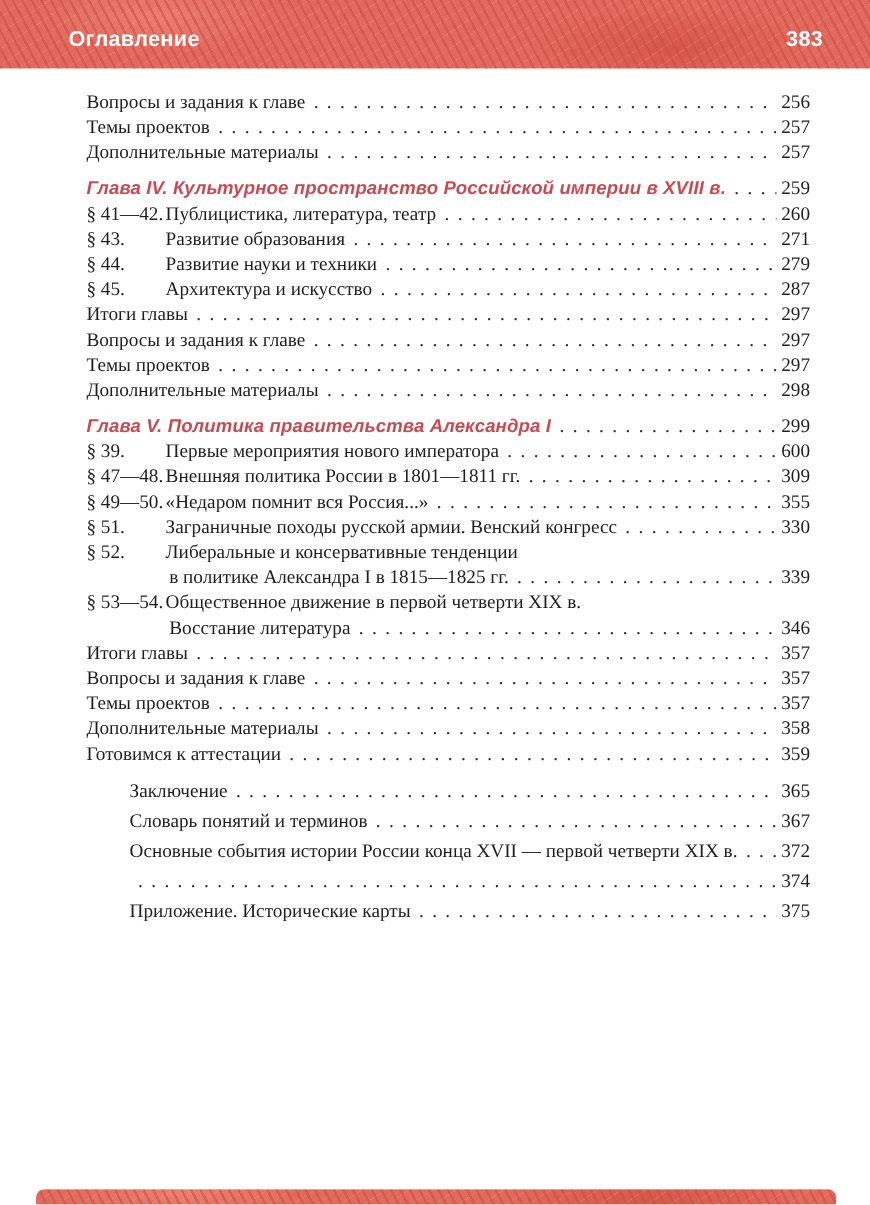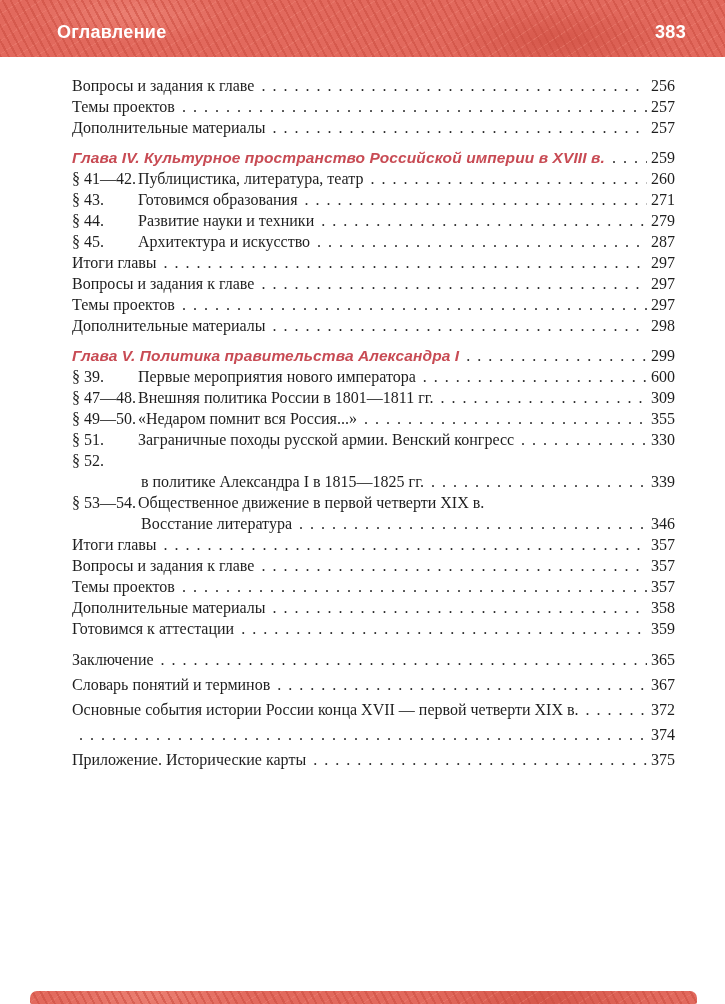--- a/index.html
+++ b/index.html
@@ -33,21 +33,21 @@
     position:absolute;top:57px;left:72px;width:603px;
     padding-top:18px;box-sizing:border-box;
   }
   .row{margin:0;}
   .row.chapter{margin-top:9px;}
   .row.wide-start{margin-top:8px;}
   .line{
     display:flex;align-items:baseline;
     line-height:21px;font-size:16px;color:#1e1e1e;
   }
-  .wide .line{line-height:25px;}
+  .wide .line{line-height:25px;margin-left:36px;}
   .num{flex:0 0 66px;white-space:nowrap;}
   .indent{flex:0 0 69px;}
   .title{white-space:nowrap;}
   .chapter .title{
     font-family:"Liberation Sans",sans-serif;font-weight:bold;
     color:#c84b54;font-size:15.5px;letter-spacing:.1px;font-style:italic;
   }
   .dots{
     flex:1 1 auto;overflow:hidden;white-space:nowrap;
     margin:0 4px 0 7px;color:#2a2a2a;letter-spacing:1.5px;
@@ -97,21 +97,21 @@
         <div class="line">
           <span class="num">§ 41—42.</span>
           <span class="title">Публицистика, литература, театр</span>
           <span class="dots">. . . . . . . . . . . . . . . . . . . . . . . . . . . . . . . . . . . . . . . . . . . . . . . . . . . . . . . . . . . . . . . . . . . . . . . . . . . . . . . . . . . . . . . . . . . . . . . . . . . . . . . . . . . . . . . . . . . . . . . . . . . . . . . . . . . . . . . . . . . . . . . . . . . . . . . . . . . . . . . . . . . . . . . . . . . . . . . . . . . . . . . . . . . . . . . . . . . . . . . . . . . . . . . . . . . . . . . . . . . . </span>
           <span class="pagenum">260</span>
         </div>
       </div>
       <div class="row entry">
         <div class="line">
           <span class="num">§ 43.</span>
-          <span class="title">Готовимся образования</span>
+          <span class="title">Развитие образования</span>
           <span class="dots">. . . . . . . . . . . . . . . . . . . . . . . . . . . . . . . . . . . . . . . . . . . . . . . . . . . . . . . . . . . . . . . . . . . . . . . . . . . . . . . . . . . . . . . . . . . . . . . . . . . . . . . . . . . . . . . . . . . . . . . . . . . . . . . . . . . . . . . . . . . . . . . . . . . . . . . . . . . . . . . . . . . . . . . . . . . . . . . . . . . . . . . . . . . . . . . . . . . . . . . . . . . . . . . . . . . . . . . . . . . . </span>
           <span class="pagenum">271</span>
         </div>
       </div>
       <div class="row entry">
         <div class="line">
           <span class="num">§ 44.</span>
           <span class="title">Развитие науки и техники</span>
           <span class="dots">. . . . . . . . . . . . . . . . . . . . . . . . . . . . . . . . . . . . . . . . . . . . . . . . . . . . . . . . . . . . . . . . . . . . . . . . . . . . . . . . . . . . . . . . . . . . . . . . . . . . . . . . . . . . . . . . . . . . . . . . . . . . . . . . . . . . . . . . . . . . . . . . . . . . . . . . . . . . . . . . . . . . . . . . . . . . . . . . . . . . . . . . . . . . . . . . . . . . . . . . . . . . . . . . . . . . . . . . . . . . </span>
           <span class="pagenum">279</span>
@@ -188,20 +188,21 @@
         <div class="line">
           <span class="num">§ 51.</span>
           <span class="title">Заграничные походы русской армии. Венский конгресс</span>
           <span class="dots">. . . . . . . . . . . . . . . . . . . . . . . . . . . . . . . . . . . . . . . . . . . . . . . . . . . . . . . . . . . . . . . . . . . . . . . . . . . . . . . . . . . . . . . . . . . . . . . . . . . . . . . . . . . . . . . . . . . . . . . . . . . . . . . . . . . . . . . . . . . . . . . . . . . . . . . . . . . . . . . . . . . . . . . . . . . . . . . . . . . . . . . . . . . . . . . . . . . . . . . . . . . . . . . . . . . . . . . . . . . . </span>
           <span class="pagenum">330</span>
         </div>
       </div>
       <div class="row entry">
         <div class="line">
           <span class="num">§ 52.</span>
+          <span class="title">Либеральные и консервативные тенденции</span>
         </div>
         <div class="line">
           <span class="indent"></span>
           <span class="title">в политике Александра I в 1815—1825 гг.</span>
           <span class="dots">. . . . . . . . . . . . . . . . . . . . . . . . . . . . . . . . . . . . . . . . . . . . . . . . . . . . . . . . . . . . . . . . . . . . . . . . . . . . . . . . . . . . . . . . . . . . . . . . . . . . . . . . . . . . . . . . . . . . . . . . . . . . . . . . . . . . . . . . . . . . . . . . . . . . . . . . . . . . . . . . . . . . . . . . . . . . . . . . . . . . . . . . . . . . . . . . . . . . . . . . . . . . . . . . . . . . . . . . . . . . </span>
           <span class="pagenum">339</span>
         </div>
       </div>
       <div class="row entry">
         <div class="line">

